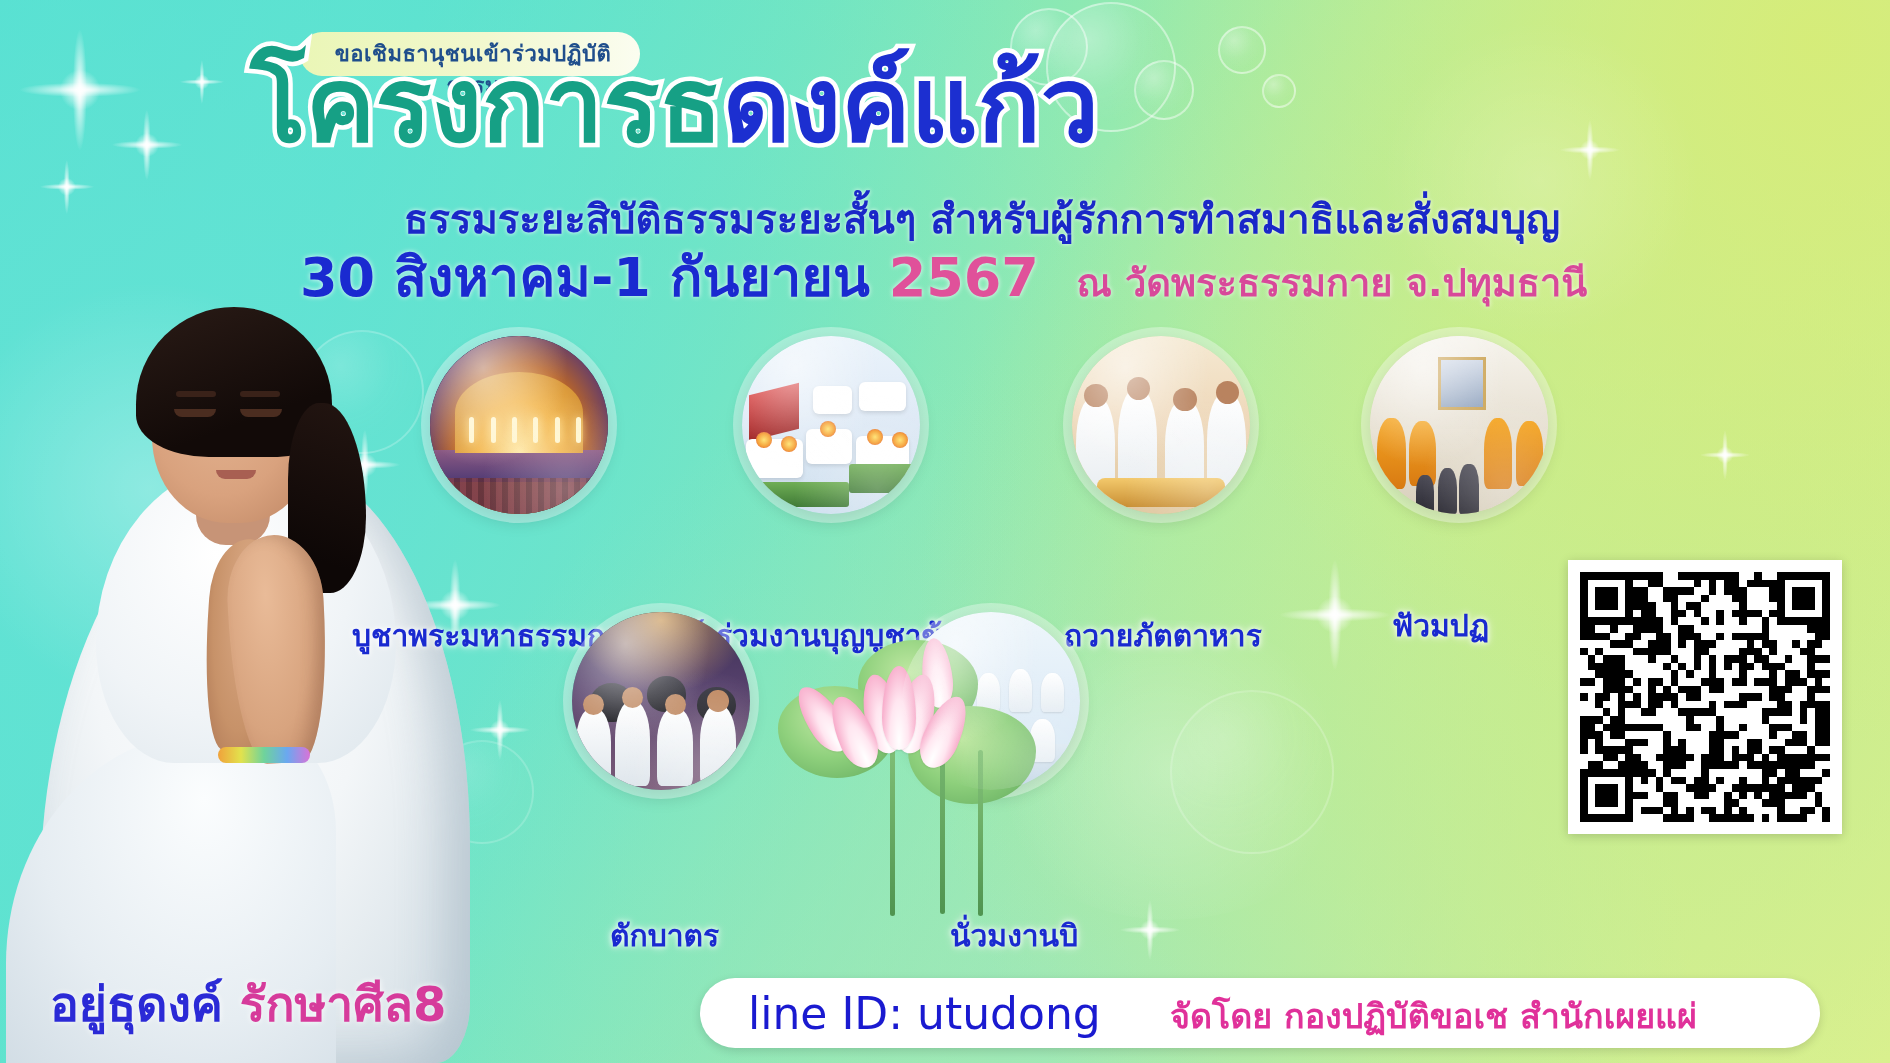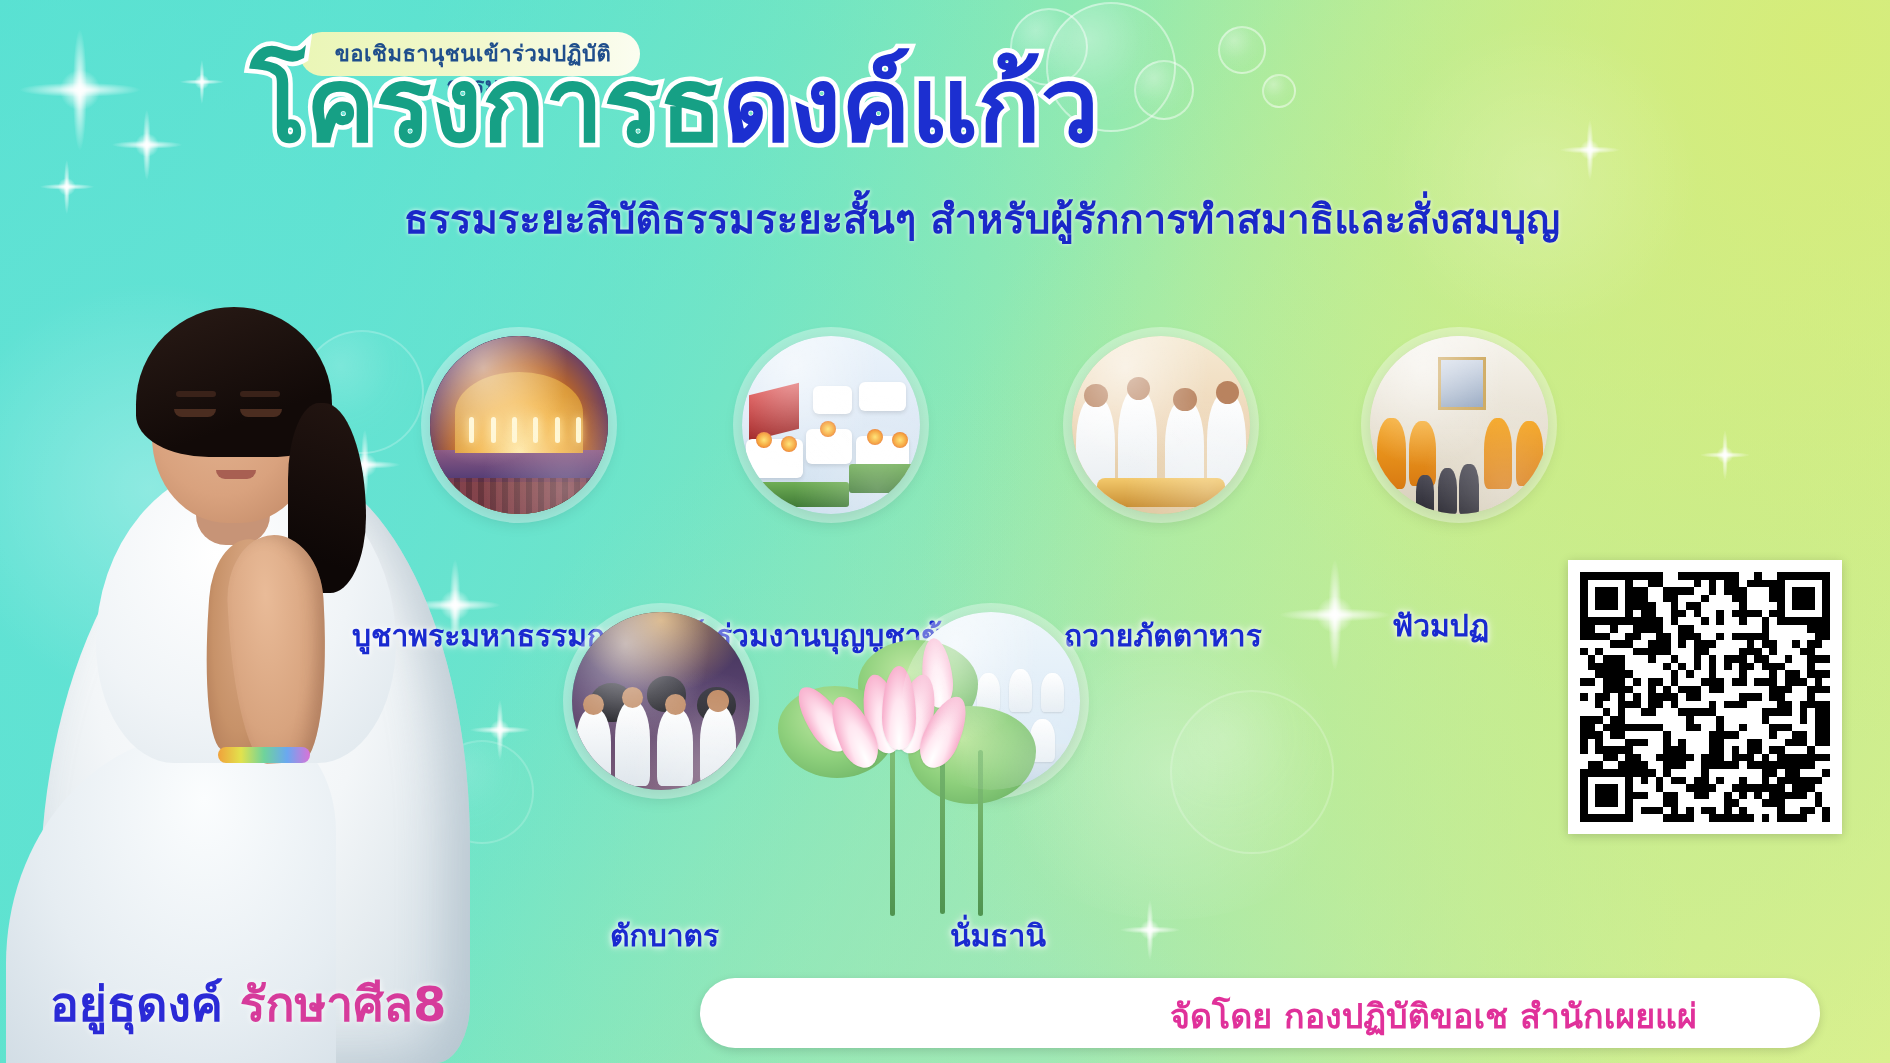--- a/index.html
+++ b/index.html
@@ -315,20 +315,21 @@
     <div class="bracelet"></div>
   </div>
 
   <div class="ribbon"></div>
   <div class="ribbon-text">ขอเชิมธานุชนเข้าร่วมปฏิบัติธรรม</div>
 
   <div class="title"><span class="a">โครงการธ</span><span class="c">ดงค์แก้ว</span></div>
 
   <div class="subtitle">ธรรมระยะสิบัติธรรมระยะสั้นๆ สำหรับผู้รักการทำสมาธิและสั่งสมบุญ</div>
 
+  <div class="dateline"><span class="d1">30 สิงหาคม-1 กันยายน</span> <span class="d2">2567</span> &nbsp;<span class="d3">ณ วัดพระธรรมกาย จ.ปทุมธานี</span></div>
 
   <div class="circle" style="left:430px;top:336px;width:178px;height:178px;">
     <div class="ph ph1">
       <div class="base"></div>
         <div class="dome"></div>
       <div class="lamp" style="left:22%;"></div>
         <div class="lamp" style="left:34%;"></div>
       <div class="lamp" style="left:46%;"></div>
         <div class="lamp" style="left:58%;"></div>
       <div class="lamp" style="left:70%;"></div>
@@ -424,21 +425,21 @@
       <div class="m" style="left:60%;top:32%;width:13%;height:24%;"></div>
       <div class="m" style="left:78%;top:34%;width:13%;height:22%;"></div>
       <div class="m" style="left:12%;top:60%;width:14%;height:24%;"></div>
       <div class="m" style="left:32%;top:60%;width:14%;height:24%;"></div>
       <div class="m" style="left:52%;top:60%;width:14%;height:24%;"></div>
       <div class="m" style="left:72%;top:60%;width:14%;height:24%;"></div>
     </div>
     <div class="ring"></div>
       <div class="gloss"></div>
   </div>
-  <div class="cap" style="left:950px;top:912px;">นั่มธานิ</div>
+  <div class="cap" style="left:950px;top:912px;">นั่วมงานบิ</div>
 
   <div class="lotus">
     <div class="leaf" style="left:118px;top:10px;width:120px;height:96px;"></div>
     <div class="leaf" style="left:38px;top:56px;width:118px;height:92px;"></div>
     <div class="leaf" style="left:168px;top:76px;width:128px;height:98px;"></div>
     <div class="stem" style="left:150px;top:96px;height:190px;"></div>
     <div class="stem" style="left:200px;top:54px;height:230px;"></div>
     <div class="stem" style="left:238px;top:120px;height:166px;"></div>
     <div class="petal" style="left:182px;top:8px;width:30px;height:70px;transform:rotate(-6deg);"></div>
     <div class="petal" style="left:66px;top:52px;width:34px;height:74px;transform:rotate(-34deg);"></div>
@@ -1539,15 +1540,16 @@
         <div style="background: rgb(0, 0, 0);"></div>
         <div style="background: rgb(255, 255, 255);"></div>
         <div style="background: rgb(255, 255, 255);"></div>
         <div style="background: rgb(0, 0, 0);"></div>
       </div>
   </div>
 
   <div class="slogan"><span class="s1">อยู่ธุดงค์</span> <span class="s2">รักษาศีล8</span></div>
 
   <div class="bottombar"></div>
+  <div class="lineid">line ID: utudong</div>
   <div class="organizer">จัดโดย กองปฏิบัติขอเช สำนักเผยแผ่</div>
 
 </div>
 
 </body></html>

